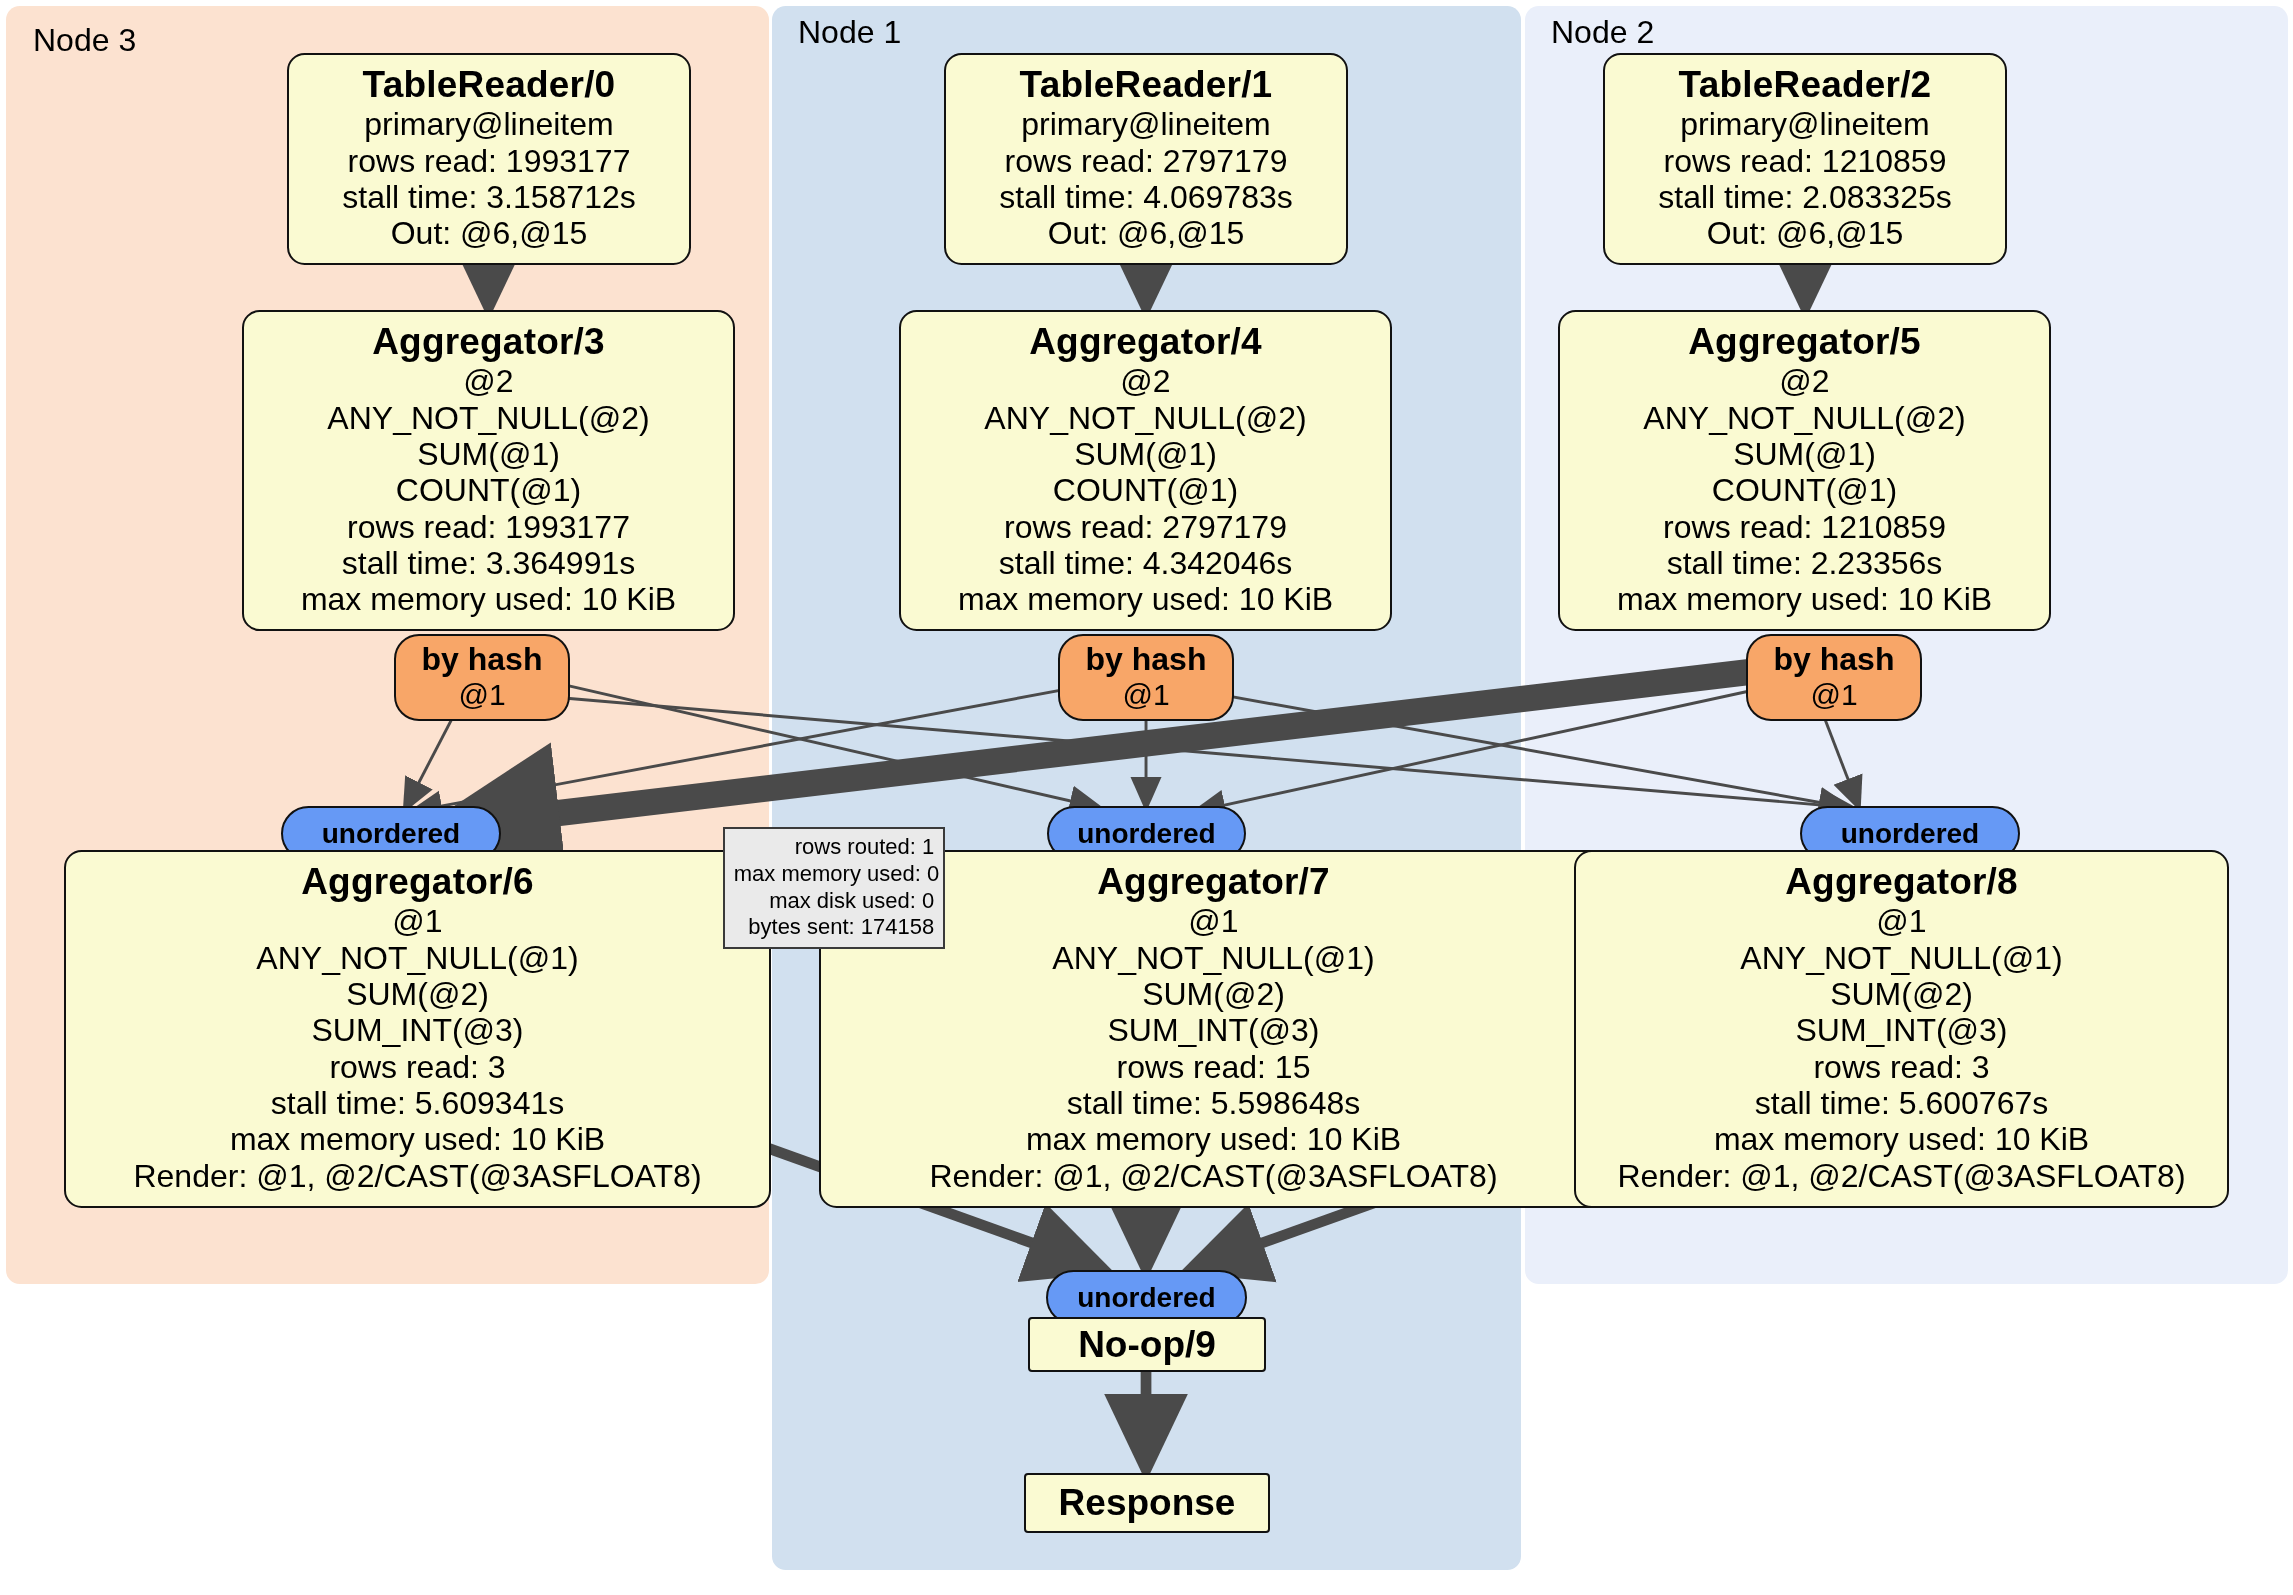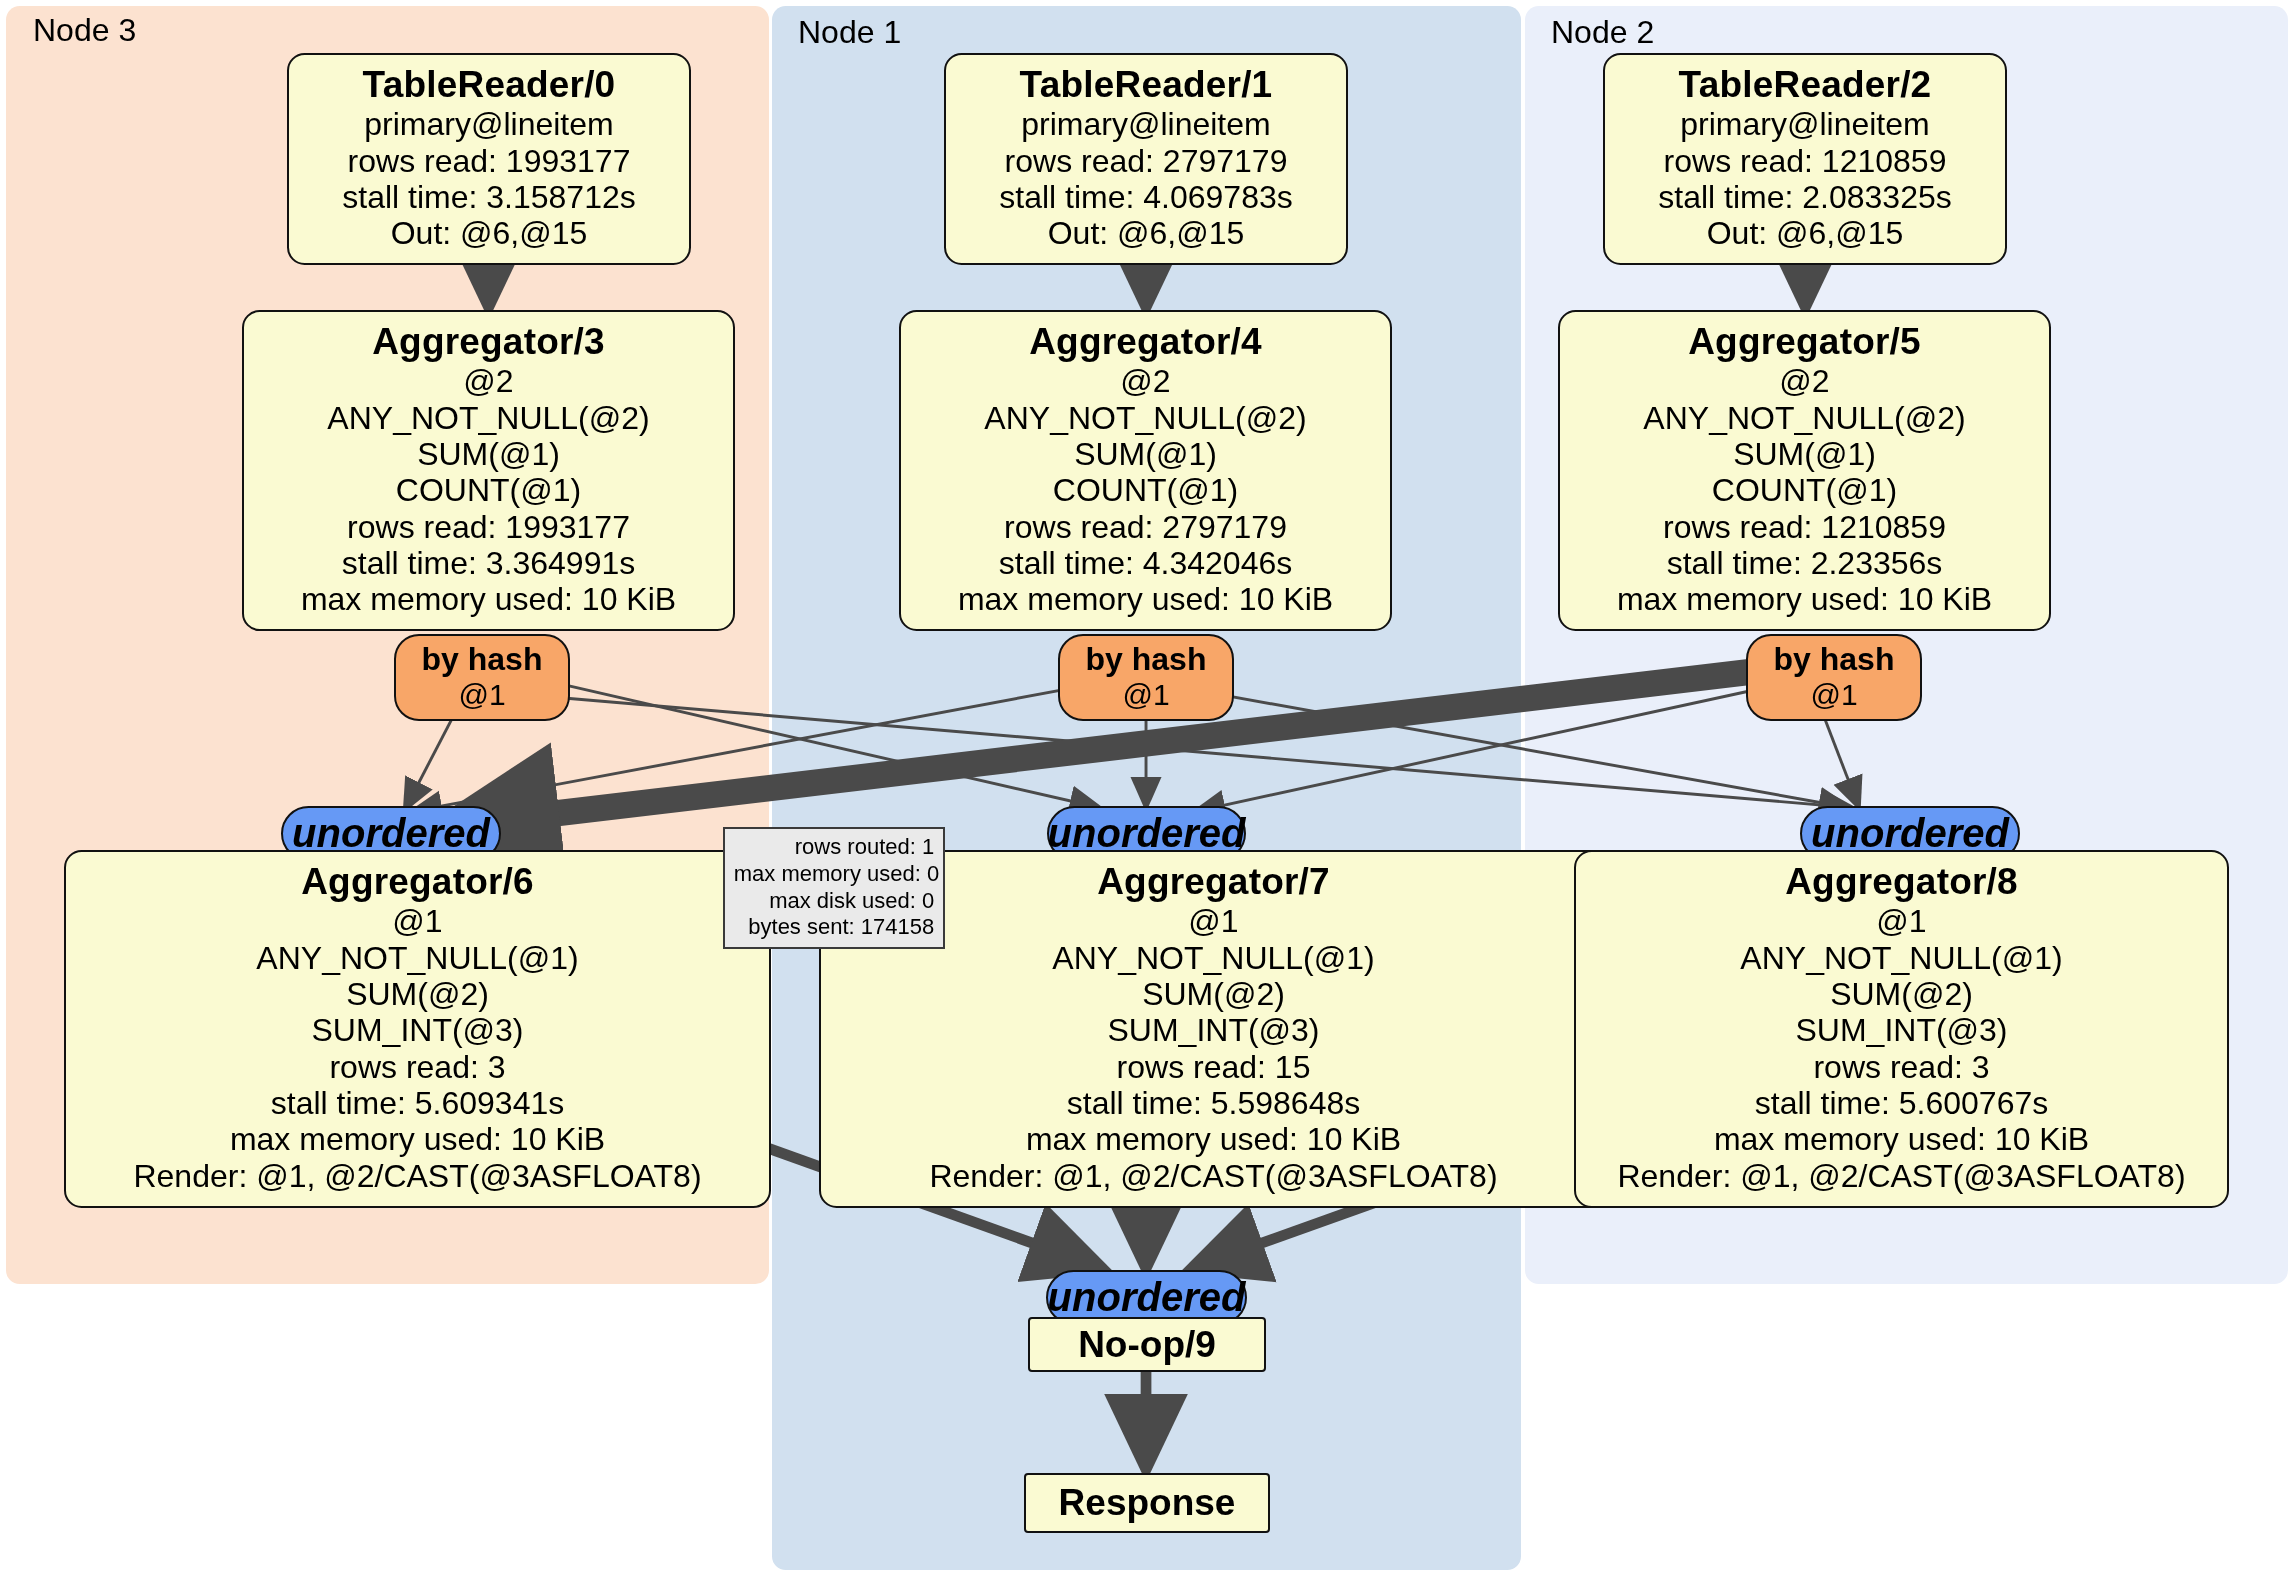--- a/index.html
+++ b/index.html
@@ -87,45 +87,44 @@
   }
   .router .rtitle {
     font-weight: bold;
     font-size: 32px;
   }
   .sync {
     background: #6699F5;
     border: 2.9px solid #111111;
     border-radius: 29px;
     font-weight: bold;
-    font-size: 40px;
+    font-size: 28px;
     display: flex;
     align-items: center;
     justify-content: center;
     box-sizing: border-box;
-    font-style: italic;
   }
   .tooltip {
     background: #EAEAEA;
     border: 2px solid #3a3a3a;
     font-size: 22px;
     line-height: 1.22;
     text-align: right;
     padding: 4.9px 8.8px 5.9px 8.8px;
     box-sizing: border-box;
   }
   .tooltip .line { white-space: nowrap; }
 </style>
 </head>
 <body>
 
 <div id="stage">
 
   <div class="cluster" style="left:5.9px; top:5.9px; width:763px; height:1278px; background:#FCE2D0;"></div>
-  <div class="cluster-label" style="left:33px; top:12px;">Node 3</div>
+  <div class="cluster-label" style="left:33px; top:22px;">Node 3</div>
 
   <div class="cluster" style="left:772px; top:5.9px; width:749px; height:1564px; background:#D1E0EF;"></div>
   <div class="cluster-label" style="left:798px; top:13.7px;">Node 1</div>
 
   <div class="cluster" style="left:1525px; top:5.9px; width:763px; height:1278px; background:#EAEFFA;"></div>
   <div class="cluster-label" style="left:1551px; top:13.7px;">Node 2</div>
 
   <svg id="edges" viewBox="0 0 2352 1636">
     <defs>
       <marker id="ah-thick" markerWidth="9" markerHeight="9" refX="7.0" refY="4.5" orient="auto" markerUnits="strokeWidth">

